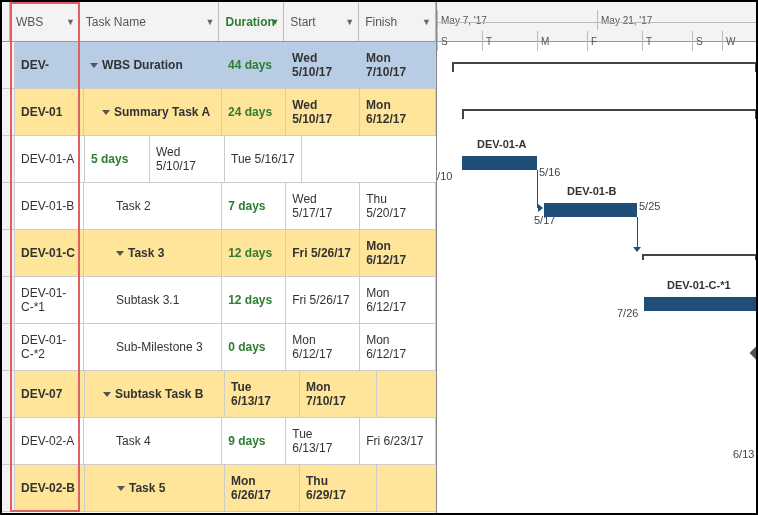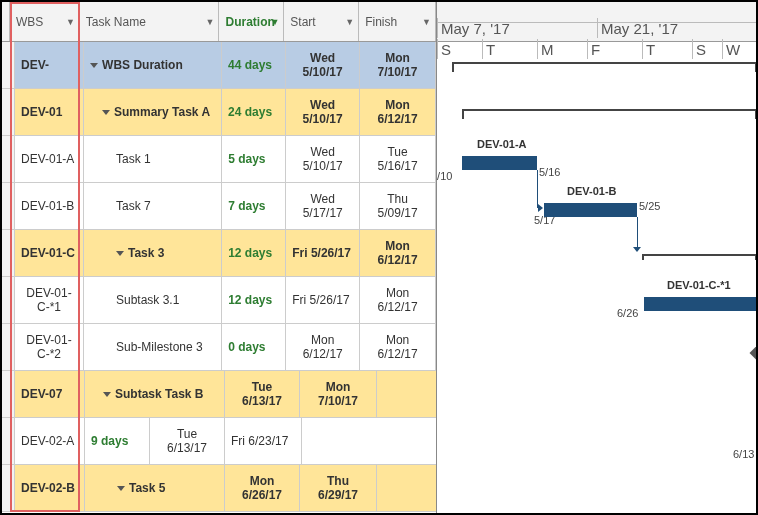--- a/index.html
+++ b/index.html
@@ -47,21 +47,21 @@
     font-size: 9px;
     color: #666;
   }
   .col-ind { width: 8px; padding:0; border-right:1px solid #bbb; background:#f3f3f3; }
   .col-wbs { width: 70px; }
   .col-name { width: 140px; }
   .col-dur { width: 65px; color:#2e7d32; font-weight:bold; }
   .col-dur .drop { color:#2e7d32; }
   .col-start { width: 75px; }
   .col-finish { width: 77px; }
-  .rows { flex:1; overflow:hidden;text-align:center; }
+  .rows { flex:1; overflow:hidden; }
   .row {
     display: flex;
     height: 47px;
     border-bottom: 1px solid #ccc;
     align-items: center;
   }
   .cell {
     height: 100%;
     display: flex;
     align-items: center;
@@ -108,25 +108,25 @@
     position:relative;
   }
   .gantt-header .toprow, .gantt-header .botrow {
     height: 20px;
     display: flex;
     position: relative;
   }
   .gantt-header .botrow { border-top:1px solid #bbb; }
   .tick {
     position:absolute;
-    top:16px;
+    top:8px;
     height:20px;
     border-left:1px solid #bbb;
     color:#555;
-    font-size:15px;
+    font-size:10px;
     padding-left:3px;
     display:flex;
     align-items:center;
   }
   .gantt-body {
     position: relative;
     flex:1;
   }
   .bar {
     position:absolute;
@@ -243,49 +243,46 @@
           </div>
           <div class="cell col-finish">
             <span>Mon 6/12/17</span>
           </div>
         </div>
         <div class="row task">
           <div class="cell col-ind"></div>
           <div class="cell col-wbs">
             <span>DEV-01-A</span>
           </div>
-          <div class="cell col-name indent2">
-            <span>Task 1</span>
-          </div>
           <div class="cell col-dur">
             <span>5 days</span>
           </div>
           <div class="cell col-start">
             <span>Wed 5/10/17</span>
           </div>
           <div class="cell col-finish">
             <span>Tue 5/16/17</span>
           </div>
         </div>
         <div class="row task">
           <div class="cell col-ind"></div>
           <div class="cell col-wbs">
             <span>DEV-01-B</span>
           </div>
           <div class="cell col-name indent2">
-            <span>Task 7</span>
+            <span>Task 2</span>
           </div>
           <div class="cell col-dur">
             <span>7 days</span>
           </div>
           <div class="cell col-start">
             <span>Wed 5/17/17</span>
           </div>
           <div class="cell col-finish">
-            <span>Thu 5/09/17</span>
+            <span>Thu 5/20/17</span>
           </div>
         </div>
         <div class="row summary">
           <div class="cell col-ind"></div>
           <div class="cell col-wbs">
             <span>DEV-01-C</span>
           </div>
           <div class="cell col-name indent2">
             <span class="outline-icon"></span>
             <span>Task 3</span>
@@ -349,20 +346,23 @@
             <span>Tue 6/13/17</span>
           </div>
           <div class="cell col-finish">
             <span>Mon 7/10/17</span>
           </div>
         </div>
         <div class="row task">
           <div class="cell col-ind"></div>
           <div class="cell col-wbs">
             <span>DEV-02-A</span>
+          </div>
+          <div class="cell col-name indent2">
+            <span>Task 4</span>
           </div>
           <div class="cell col-dur">
             <span>9 days</span>
           </div>
           <div class="cell col-start">
             <span>Tue 6/13/17</span>
           </div>
           <div class="cell col-finish">
             <span>Fri 6/23/17</span>
           </div>
@@ -420,21 +420,21 @@
       <span class="date-label" style="left:83px; top:172px;margin-left:14px;">5/17</span>
       <div class="bar" style="left:107px; top:161px; width:93px;"></div>
       <span class="date-label" style="left:202px; top:158px;">5/25</span>
 
       <div class="arrow-line" style="left:200px; top:175px; width:1px; height:33px;"></div>
       <div class="arrow-head down" style="left:196px; top:205px;"></div>
 
       <div class="bracket small" style="left:205px; top:212px; width:115px;"></div>
 
       <span class="label" style="left:230px; top:237px;">DEV-01-C-*1</span>
-      <span class="date-label" style="left:180px; top:265px;">6/26</span>
+      <span class="date-label" style="left:180px; top:265px;">7/26</span>
       <div class="bar" style="left:207px; top:255px; width:115px;"></div>
 
       <div class="milestone" style="left:315px; top:305px;"></div>
 
       <span class="date-label" style="left:296px; top:406px;">6/13</span>
 
     </div>
   </div>
 </div>
 

